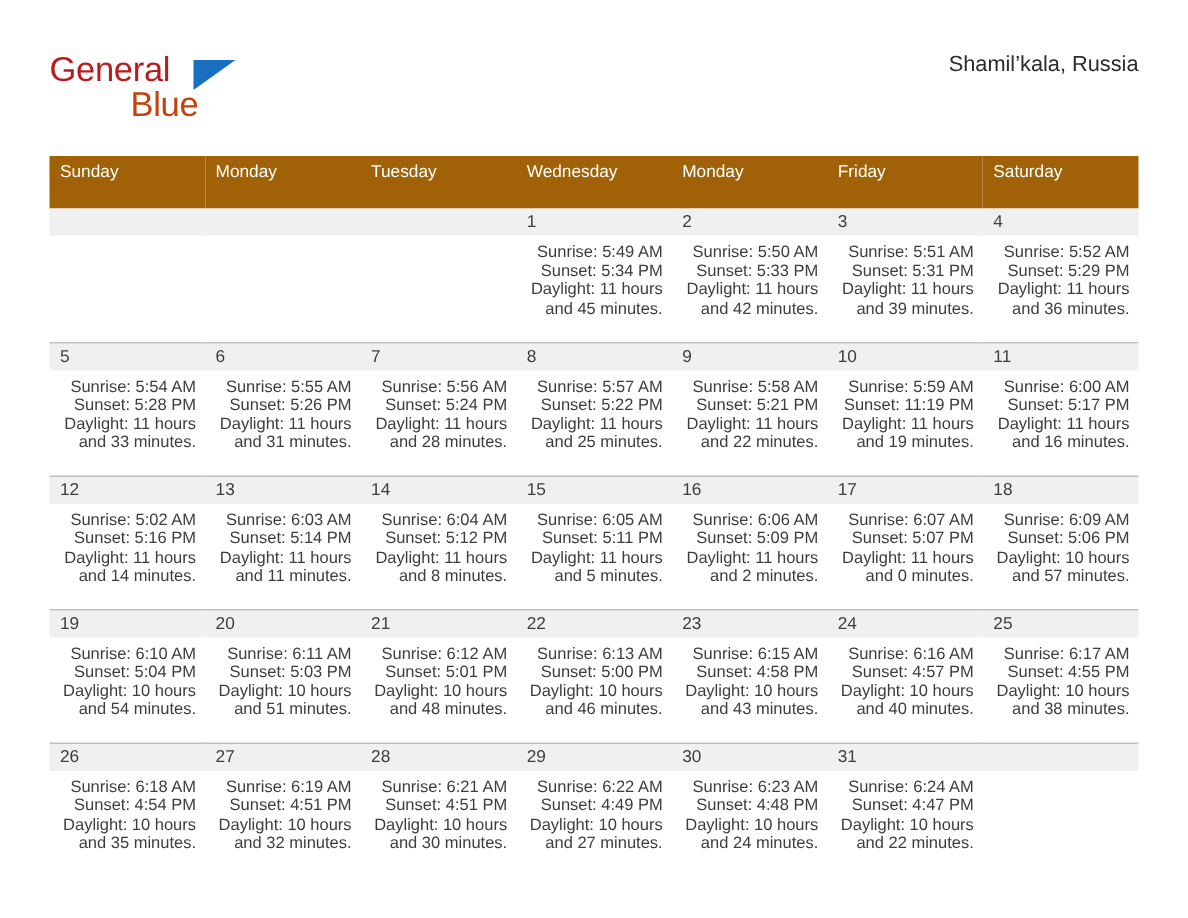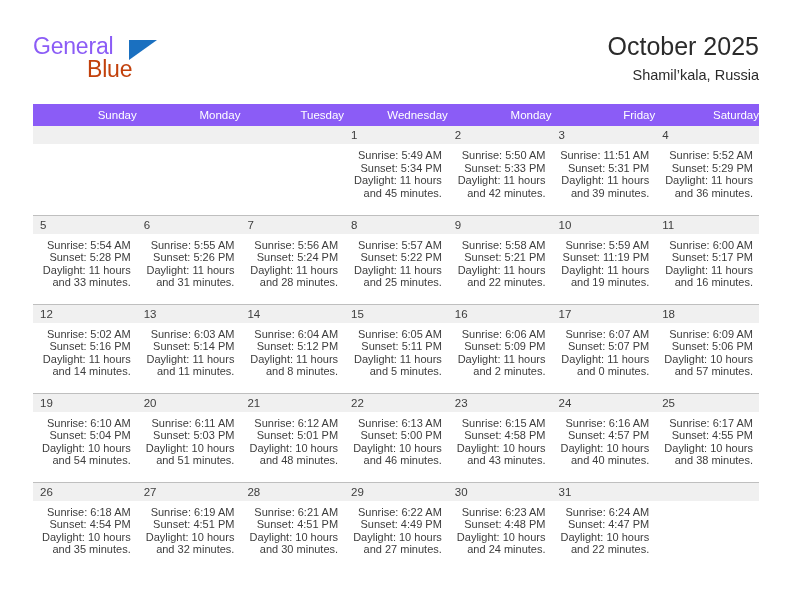--- a/index.html
+++ b/index.html
@@ -19,21 +19,21 @@
   }
   .logo {
     position: absolute;
     left: 33px; top: 33px;
     width: 170px; height: 52px;
   }
   .logo-general {
     position: absolute;
     left: 0; top: 0;
     font-size: 23px;
-    color: #8b5cf6;
+    color: #b91c1c;
     letter-spacing: -0.2px;
   }
   .logo-blue {
     position: absolute;
     left: 54px; top: 23px;
     font-size: 23px;
     color: #c2410c;
     letter-spacing: -0.2px;
   }
   .logo-tri {
@@ -63,26 +63,26 @@
 
   
   .calendar {
     position: absolute;
     left: 33px; top: 104px;
     width: 726px;
     border-collapse: collapse;
     table-layout: fixed;
   }
   .calendar th {
-    background: #8b5cf6;
+    background: #a16207;
     color: #ffffff;
     font-size: 11.5px;
     font-weight: normal;
-    text-align: right;
-    padding: 5px 0 5px 7px;
+    text-align: left;
+    padding: 5px 0 18px 7px;
     height: 22px;
     width: 103.71px;
   }
   .calendar td {
     vertical-align: top;
     padding: 0;
     border-top: 1px solid #bfbfbf;
     height: 89px;
   }
   .calendar tr.week:first-child td { border-top: none; }
@@ -110,21 +110,20 @@
 <div class="page">
 
   <div class="top">
     <div class="logo">
       <span class="logo-general">General</span>
       <span class="logo-tri"></span>
       <span class="logo-blue">Blue</span>
     </div>
 
     <div class="title-block">
-      <div class="cal-title">October 2025</div>
       <div class="cal-subtitle">Shamil’kala, Russia</div>
     </div>
   </div>
 
   <table class="calendar">
     <thead>
       <tr>
         <th>Sunday</th>
         <th>Monday</th>
         <th>Tuesday</th>
@@ -159,21 +158,21 @@
             <div class="info">
               <div>Sunrise: 5:50 AM</div>
               <div>Sunset: 5:33 PM</div>
               <div>Daylight: 11 hours</div>
               <div>and 42 minutes.</div>
             </div>
           </td>
           <td>
             <div class="daynum">3</div>
             <div class="info">
-              <div>Sunrise: 11:51 AM</div>
+              <div>Sunrise: 5:51 AM</div>
               <div>Sunset: 5:31 PM</div>
               <div>Daylight: 11 hours</div>
               <div>and 39 minutes.</div>
             </div>
           </td>
           <td>
             <div class="daynum">4</div>
             <div class="info">
               <div>Sunrise: 5:52 AM</div>
               <div>Sunset: 5:29 PM</div>

